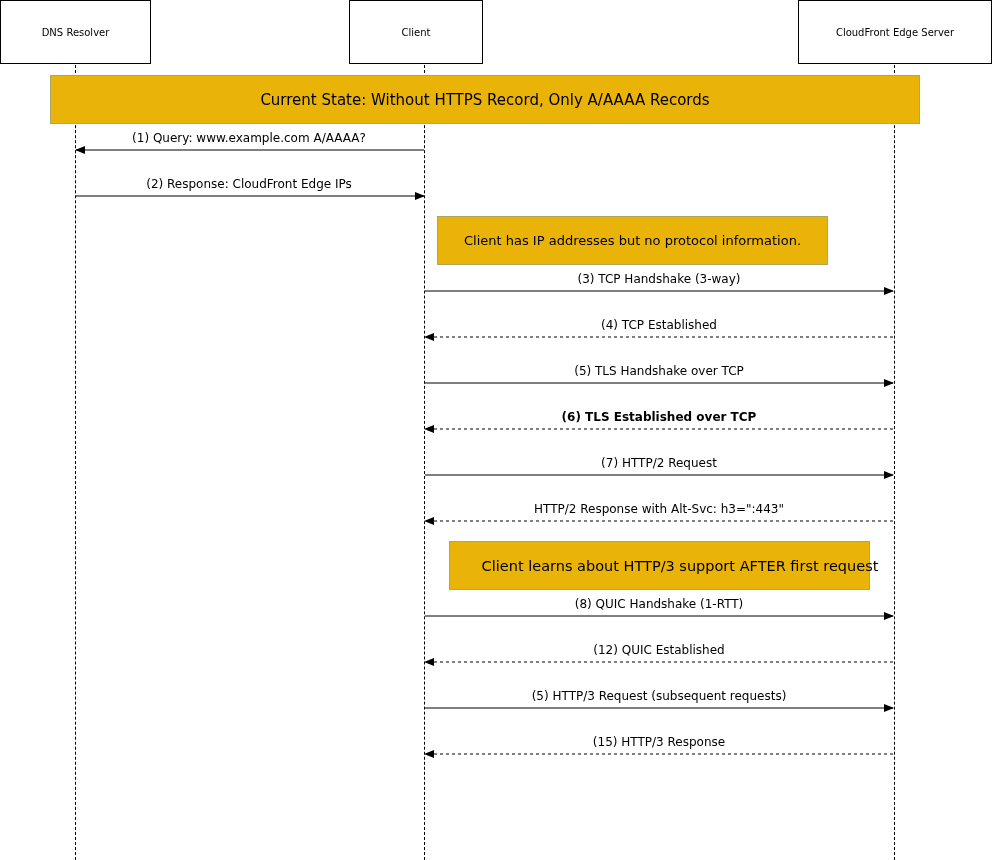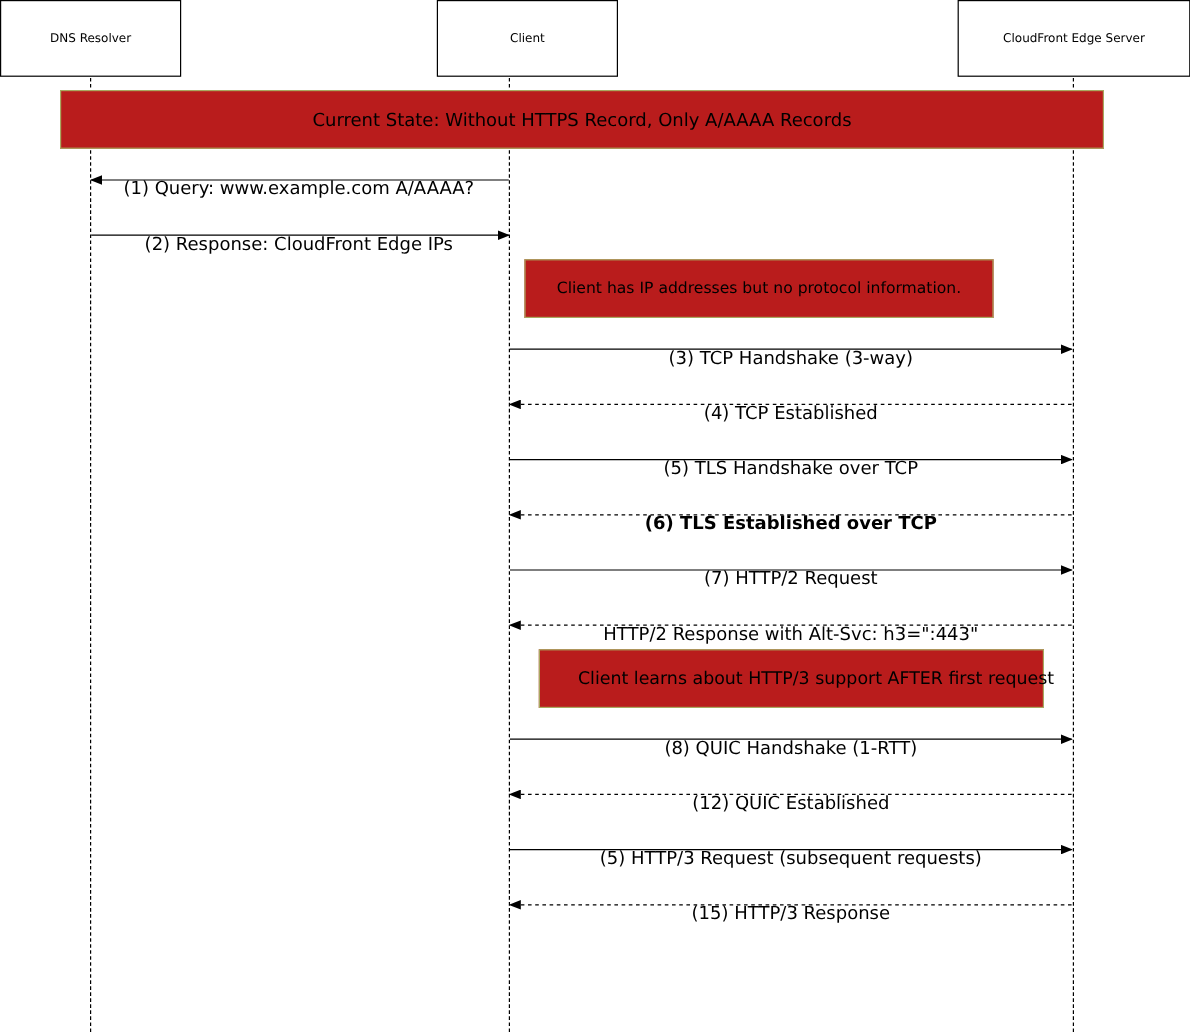--- a/index.html
+++ b/index.html
@@ -2,32 +2,32 @@
 <html><head>
   <meta charset="utf-8">
   <style>
     html, body { margin: 0; padding: 0; background: #ffffff; }
     body { width: 992px; height: 860px; position: relative; overflow: hidden;
            font-family: "DejaVu Sans", sans-serif; color: #000; }
     .actor { position: absolute; top: 0; height: 64px; border: 1px solid #000; background: #fff;
              box-sizing: border-box; display: flex; align-items: center; justify-content: center;
              font-size: 10px; }
     .lifeline { position: absolute; top: 65px; bottom: 0; width: 0; border-left: 1px dashed #000; }
-    .note { position: absolute; background: #b91c1c; border: 1px solid #a8a860; box-sizing: border-box;
+    .note { position: absolute; background: #eab308; border: 1px solid #a8a860; box-sizing: border-box;
             display: flex; align-items: center; justify-content: center; font-size: 15px; white-space: nowrap; }
-    .msg-label { position: absolute; font-size: 15px; text-align: center; white-space: nowrap; transform: translateX(-50%); margin-top: 17px; }
+    .msg-label { position: absolute; font-size: 12px; text-align: center; white-space: nowrap; transform: translateX(-50%); }
     svg.arrows { position: absolute; left: 0; top: 0; }
   </style>
 </head>
 <body>
 
 <div class="actor" style="left:0;width:151px;">
   <span>DNS Resolver</span>
 </div>
-<div class="actor" style="left:364px;width:151px;">
+<div class="actor" style="left:349px;width:134px;">
   <span>Client</span>
 </div>
 <div class="actor" style="left:798px;width:194px;">
   <span>CloudFront Edge Server</span>
 </div>
 
 <div class="lifeline" style="left:75px;"></div>
 <div class="lifeline" style="left:424px;"></div>
 <div class="lifeline" style="left:894px;"></div>
 

